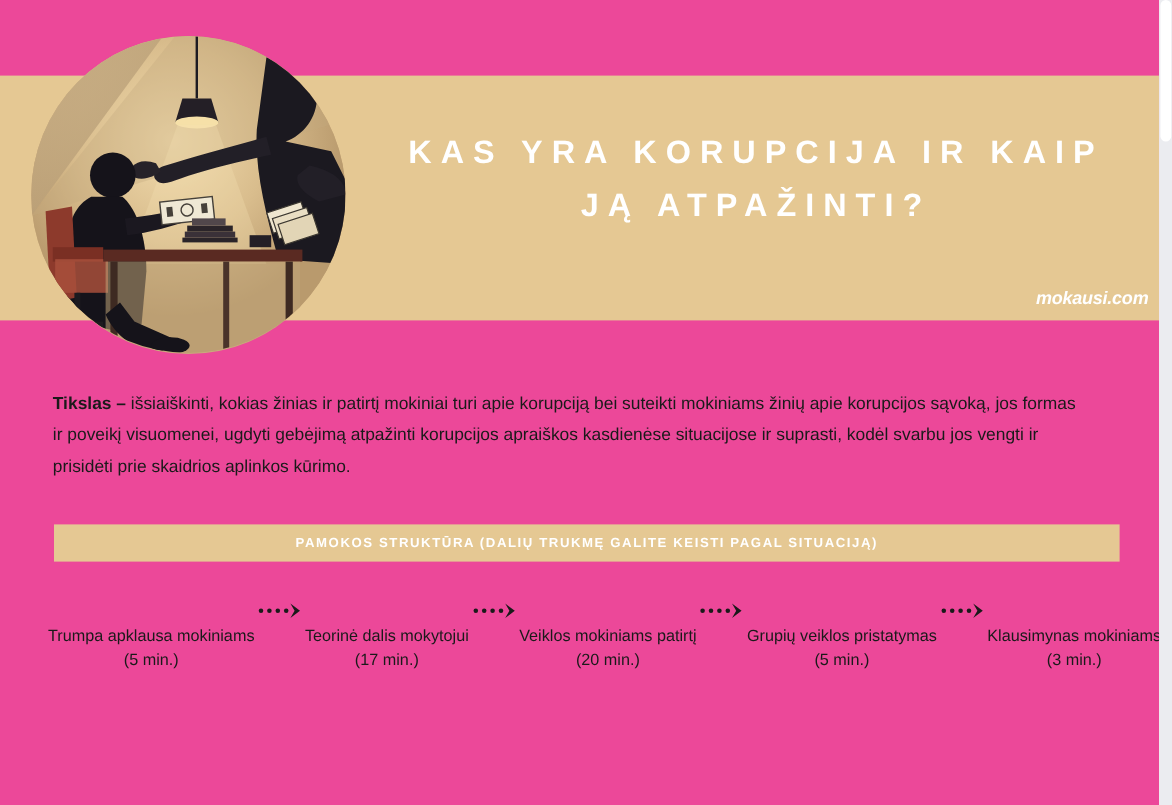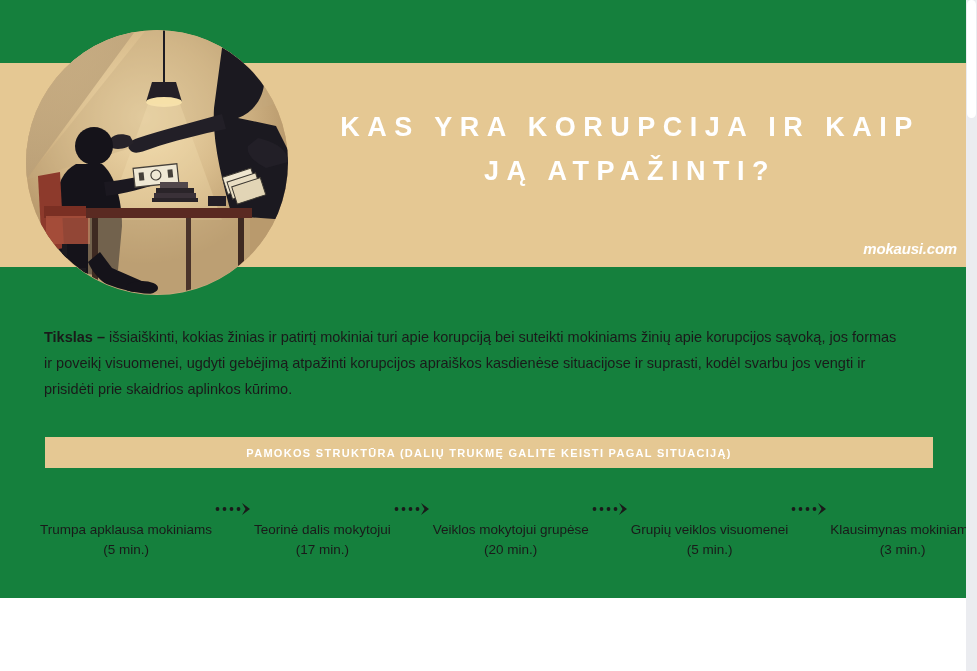--- a/index.html
+++ b/index.html
@@ -7,22 +7,22 @@
   body {
     background:#ffffff;
     font-family:"Liberation Sans", sans-serif;
     overflow:hidden;
     position:relative;
   }
 
   
   #page {
     position:absolute; left:0; top:0;
-    width:966px; height:598px;
-    background:#15803d;
+    width:966px; height:671px;
+    background:#ec4899;
     overflow:hidden;
   }
 
   
   #scrollbar {
     position:absolute; right:0; top:0;
     width:11px; height:671px;
     background:#ebecf0;
   }
   #scrollbar-thumb {
@@ -257,36 +257,36 @@
       <svg width="36" height="14" viewBox="0 0 36 14" xmlns="http://www.w3.org/2000/svg">
         <circle cx="2.5" cy="7" r="1.9" fill="#1a1a1a"></circle>
         <circle cx="9.5" cy="7" r="1.9" fill="#1a1a1a"></circle>
         <circle cx="16.5" cy="7" r="1.9" fill="#1a1a1a"></circle>
         <circle cx="23.5" cy="7" r="1.9" fill="#1a1a1a"></circle>
         <path d="M27 1 L35 7 L27 13 L30.5 7 Z" fill="#1a1a1a"></path>
       </svg>
     </div>
 
     <div class="flow-step">
-      <span class="step-name">Veiklos mokytojui grupėse</span>
+      <span class="step-name">Veiklos mokiniams patirtį</span>
       <span class="step-duration">(20 min.)</span>
     </div>
 
     <div class="flow-arrow">
       <svg width="36" height="14" viewBox="0 0 36 14" xmlns="http://www.w3.org/2000/svg">
         <circle cx="2.5" cy="7" r="1.9" fill="#1a1a1a"></circle>
         <circle cx="9.5" cy="7" r="1.9" fill="#1a1a1a"></circle>
         <circle cx="16.5" cy="7" r="1.9" fill="#1a1a1a"></circle>
         <circle cx="23.5" cy="7" r="1.9" fill="#1a1a1a"></circle>
         <path d="M27 1 L35 7 L27 13 L30.5 7 Z" fill="#1a1a1a"></path>
       </svg>
     </div>
 
     <div class="flow-step">
-      <span class="step-name">Grupių veiklos visuomenei</span>
+      <span class="step-name">Grupių veiklos pristatymas</span>
       <span class="step-duration">(5 min.)</span>
     </div>
 
     <div class="flow-arrow">
       <svg width="36" height="14" viewBox="0 0 36 14" xmlns="http://www.w3.org/2000/svg">
         <circle cx="2.5" cy="7" r="1.9" fill="#1a1a1a"></circle>
         <circle cx="9.5" cy="7" r="1.9" fill="#1a1a1a"></circle>
         <circle cx="16.5" cy="7" r="1.9" fill="#1a1a1a"></circle>
         <circle cx="23.5" cy="7" r="1.9" fill="#1a1a1a"></circle>
         <path d="M27 1 L35 7 L27 13 L30.5 7 Z" fill="#1a1a1a"></path>

